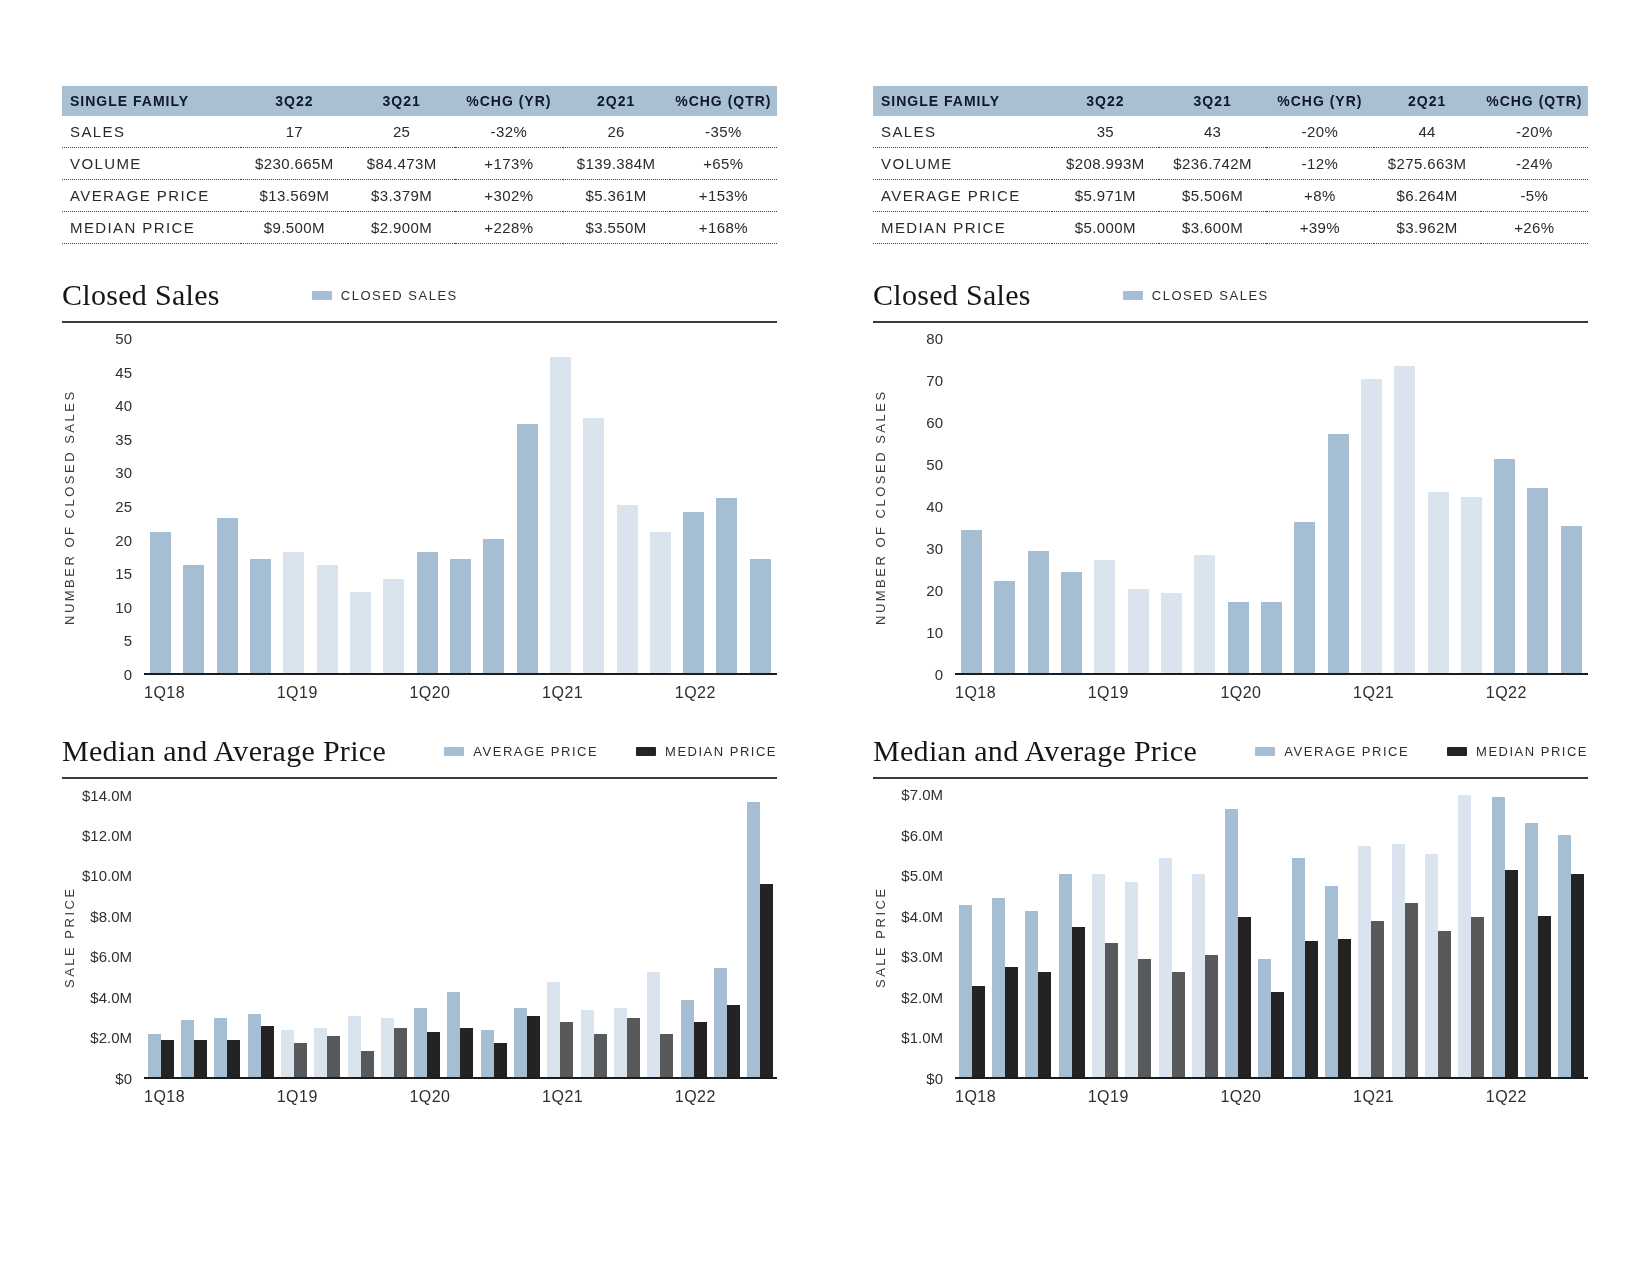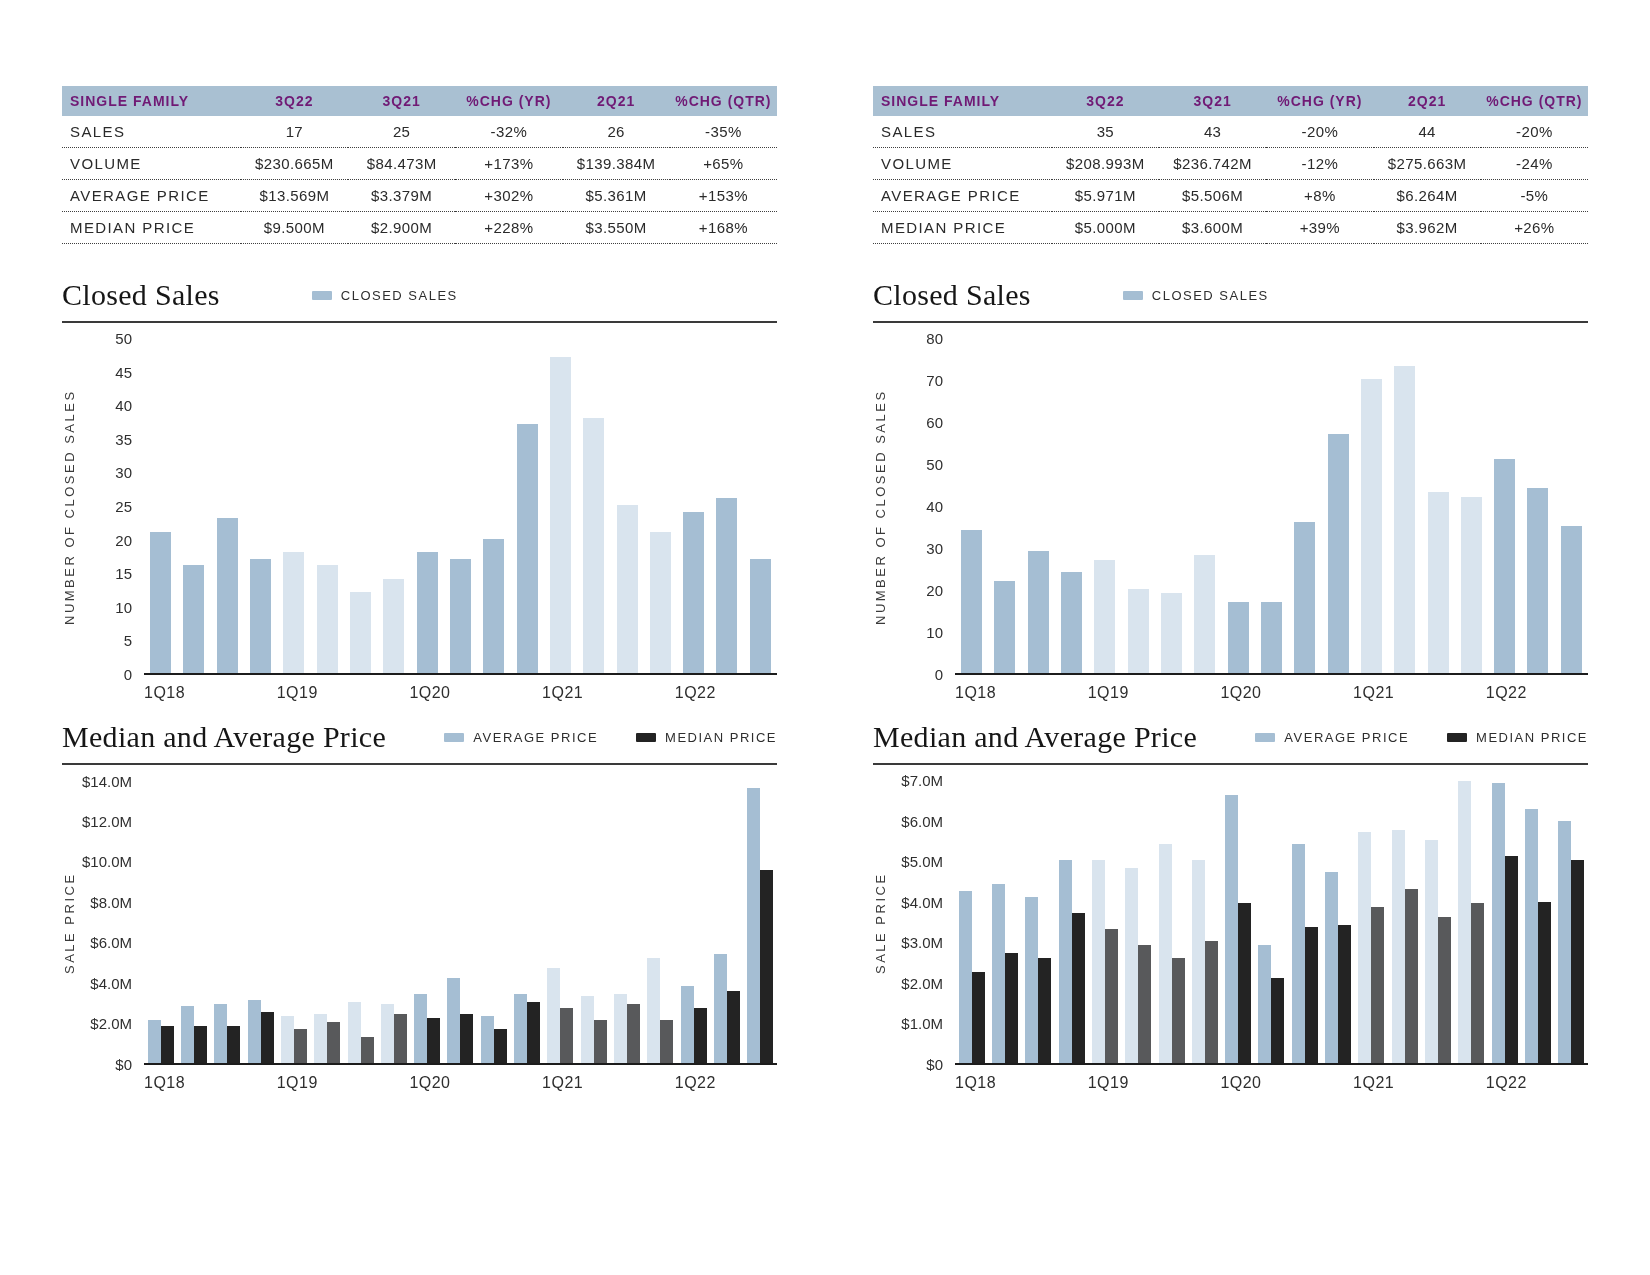--- a/index.html
+++ b/index.html
@@ -17,34 +17,34 @@
   .meta .sep { font-weight:400; color:#666; margin:0 12px; }
 
   
   .grid { display:grid; grid-template-columns:1fr 1fr; column-gap:96px; margin-top:28px; }
 
   .area-title { font-family:"Liberation Serif", serif; font-size:50px; color:#141414;
     line-height:1.1; letter-spacing:.5px; margin-top:8px; }
 
   
   .stat-table { width:100%; border-collapse:collapse; margin-top:22px; table-layout:fixed; }
-  .stat-table th { background:#a9c0d2; color:#701a75; font-size:14px; letter-spacing:1px;
+  .stat-table th { background:#a9c0d2; color:#0f172a; font-size:14px; letter-spacing:1px;
     font-weight:700; padding:7px 2px; text-align:center; }
   .stat-table th.lbl { text-align:left; padding-left:8px; }
   .stat-table td { font-size:15px; color:#2a2a2a; padding:7px 2px; text-align:center;
     border-bottom:1px dotted #3f3f3f; letter-spacing:.4px; }
   .stat-table td.lbl { text-align:left; padding-left:8px; letter-spacing:1.4px; }
   .stat-table col.c-label { width:25%; }
   .stat-table col.c-val { width:15%; }
 
   
   .section-head { display:flex; align-items:center; border-bottom:2px solid #3a3a3a;
     padding-bottom:9px; }
   .section-head.closed { margin-top:34px;align-items:center; }
-  .section-head.price { margin-top:16px; }
+  .section-head.price { margin-top:30px; }
   .section-title { font-family:"Liberation Serif", serif; font-size:30px; color:#161616;
     letter-spacing:.3px; }
   .legend { display:flex; align-items:center; gap:9px; }
   .legend.single { margin-left:92px; }
   .legend-group { margin-left:auto; display:flex; align-items:center; gap:38px; }
   .swatch { width:20px; height:9px; border-radius:1px; display:inline-block; }
   .legend-label { font-size:13px; letter-spacing:1.5px; color:#2e2e2e; white-space:nowrap; }
 
   
   .chart { display:flex; margin-top:16px; }

